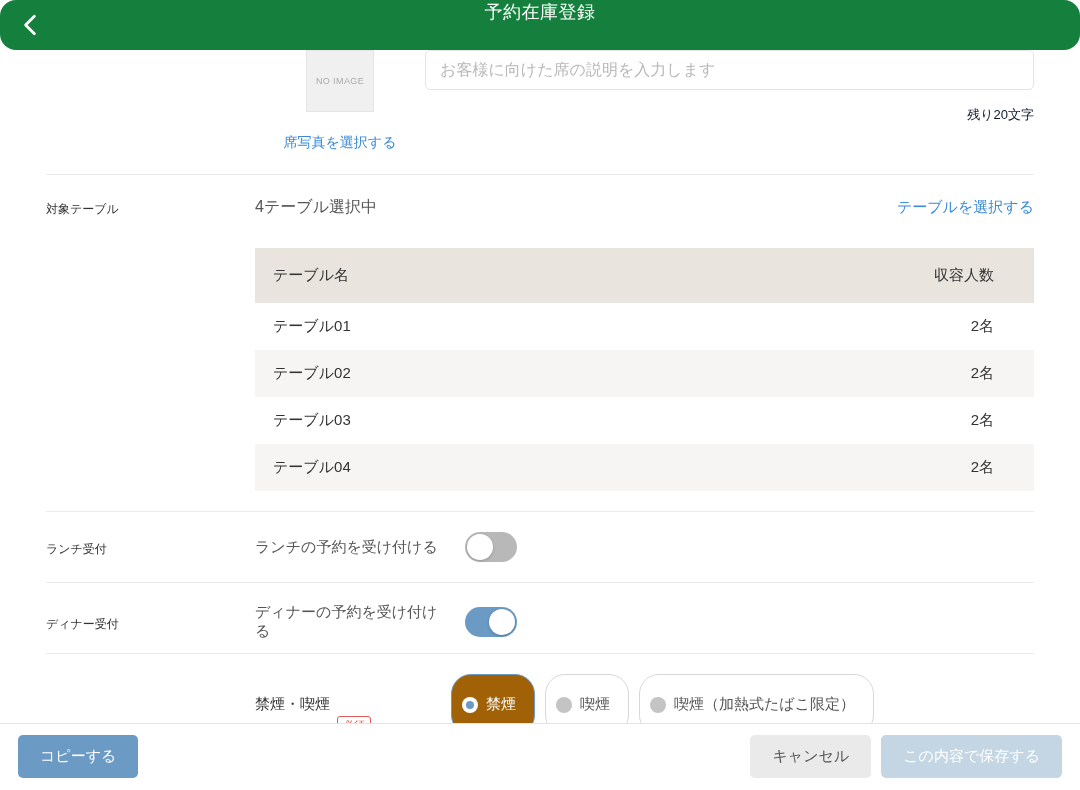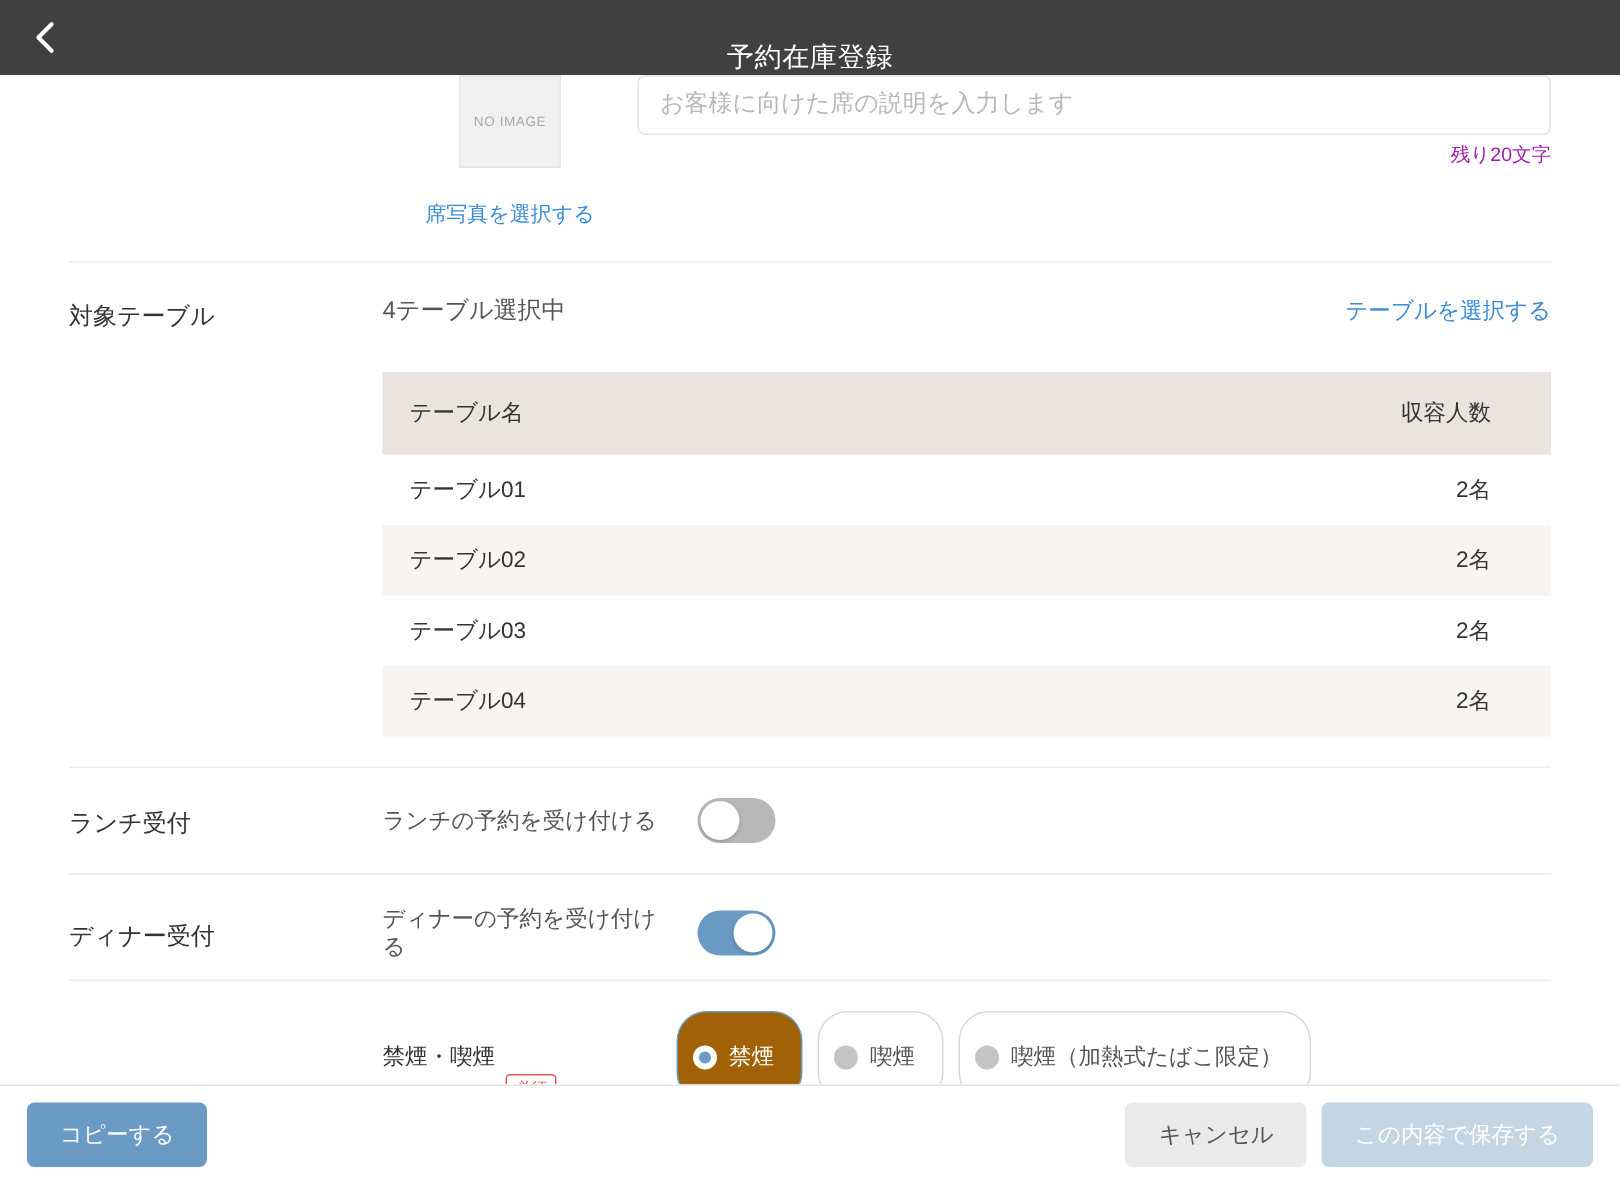--- a/index.html
+++ b/index.html
@@ -6,27 +6,28 @@
     body {
       font-family: -apple-system, BlinkMacSystemFont, "Hiragino Sans", "Hiragino Kaku Gothic ProN", sans-serif;
       background: #ffffff;
       color: #333;
       width: 1080px;
       height: 790px;
       overflow: hidden;
       position: relative;
     }
     .header {
-      background: #404040;
+      background: #15803d;
       color: #fff;
       height: 50px;
       display: flex;
-      align-items: flex-end;
+      align-items: flex-start;
       justify-content: center;
       position: relative;
+      border-radius: 16px;
     }
     .back-icon {
       position: absolute;
       left: 22px;
       top: 50%;
       transform: translateY(-50%);
       cursor: pointer;
     }
     .back-icon svg { display: block; }
     .header-title {
@@ -35,21 +36,21 @@
       letter-spacing: 0.5px;
     }
     .content {
       padding: 0 46px;
       height: 673px;
       overflow: hidden;
     }
     .label-col {
       width: 209px;
       flex-shrink: 0;
-      font-size: 16px;
+      font-size: 12px;
       color: #333;
       padding-top: 4px;
     }
     .content-col {
       flex: 1;
     }
     
     .photo-row {
       display: flex;
       align-items: flex-start;
@@ -90,22 +91,22 @@
       border: 1px solid #e4e4e4;
       border-radius: 5px;
       padding: 10px 14px;
       font-size: 16px;
       color: #333;
     }
     .desc-input::placeholder { color: #b8b8b8; }
     .char-count {
       text-align: right;
       font-size: 13px;
-      color: #a21caf;
-      margin-top: 4px;
+      color: #0f172a;
+      margin-top: 16px;
     }
     
     .tables-section {
       padding: 22px 0 20px 0;
       border-bottom: 1px solid #eaeaea;
     }
     .tables-header {
       display: flex;
       justify-content: space-between;
       align-items: center;

